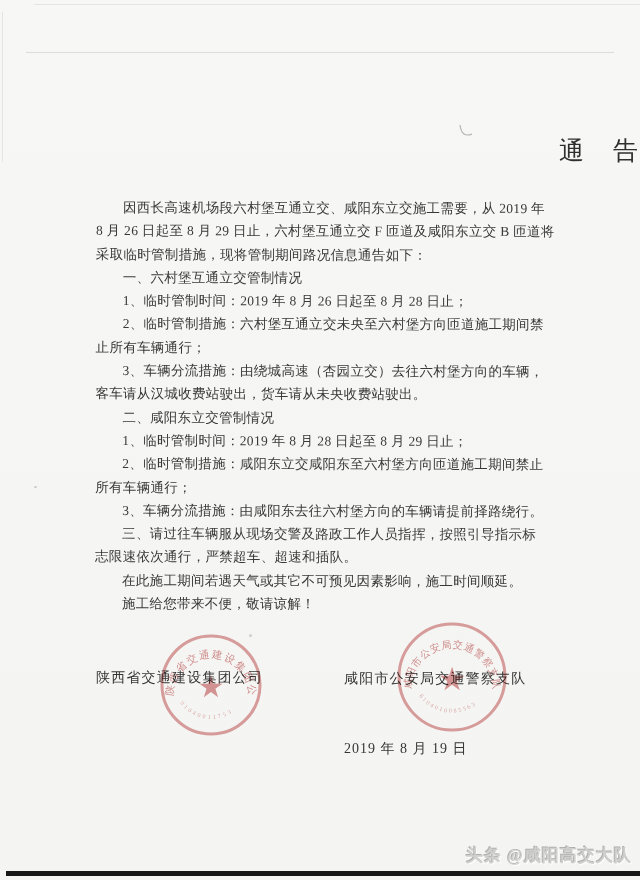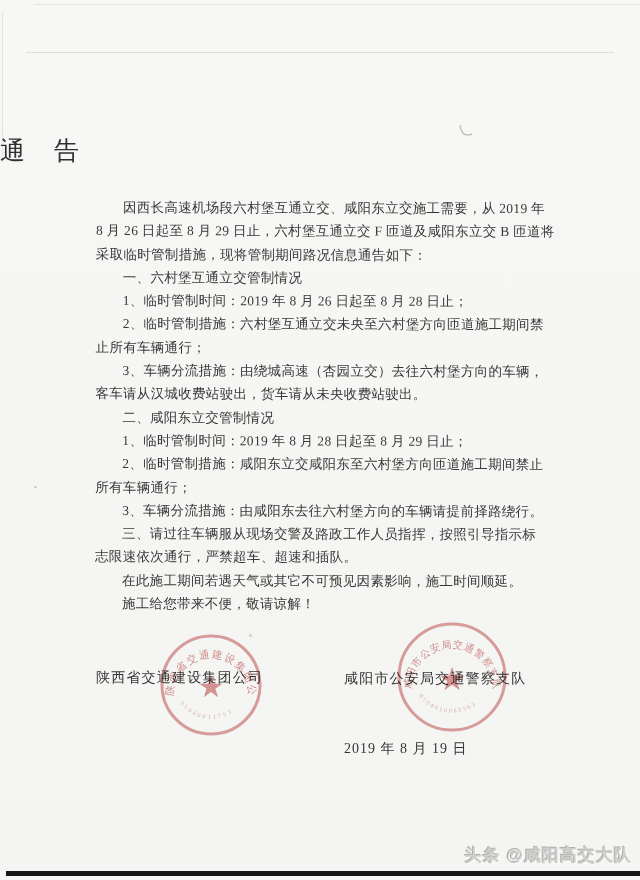--- a/index.html
+++ b/index.html
@@ -13,21 +13,21 @@
   
   .hline-top    { position:absolute; top:4px;  left:34px; right:0; height:1px; background:#e4e4e2; }
   .hline-second { position:absolute; top:52px; left:26px; width:588px; height:1px; background:#dcdcda; }
   .vline-left   { position:absolute; left:2px; top:12px; width:1px; height:150px; background:#e4e4e2; }
   .speck1 { position:absolute; left:34px;  top:486px; width:3px; height:2px; background:#c9c9c7; border-radius:50%; }
   .speck2 { position:absolute; left:249px; top:634px; width:3px; height:3px; background:#cfcfcd; border-radius:50%; }
   .pen-mark { position:absolute; left:458px; top:124px; opacity:.65; }
 
   .notice-title {
     position:absolute; top:134px; left:0; width:640px;
-    text-align:left; font-size:25px; letter-spacing:2px;
+    text-align:right; font-size:25px; letter-spacing:2px;
     color:#2f2f2f;
   }
   .notice-body {
     position:absolute; left:96px; top:197px; width:452px;
     font-size:13.5px; line-height:23.3px; letter-spacing:0.3px;
     color:#383838;
     transform:rotate(0.15deg); transform-origin:top right;
   }
   .notice-body .line { white-space:nowrap; }
   .notice-body .ind  { text-indent:27px; }
@@ -36,21 +36,21 @@
   .sig-left  { left:96px;  width:216px; top:666px; }
   .sig-right { left:344px; width:216px; top:667px; }
   .sig-date  { position:absolute; left:344px; width:216px; top:740px; text-align:left; font-size:14px; letter-spacing:1px; color:#353535; }
 
   .stamp { position:absolute; mix-blend-mode:multiply; filter:blur(0.5px); }
   .stamp-left  { left:159px; top:633px; }
   .stamp-right { left:396px; top:621px; }
 
   .watermark {
     position:absolute; top:844px; right:8px;
-    font-family:Liberation Sans, sans-serif;
+    font-family:Liberation Serif, serif;
     font-weight:bold; font-size:17px; letter-spacing:1px;
     color:#cfcfcd;
     text-shadow:-1px -1px 0 #b0b0ae, 1px 1px 0 #ffffff;
   }
   .footer-bar { position:absolute; left:6px; right:0; top:871px; height:5px; background:#161616; }
 </style>
 </head>
 <body>
 
 <div class="hline-top"></div>

